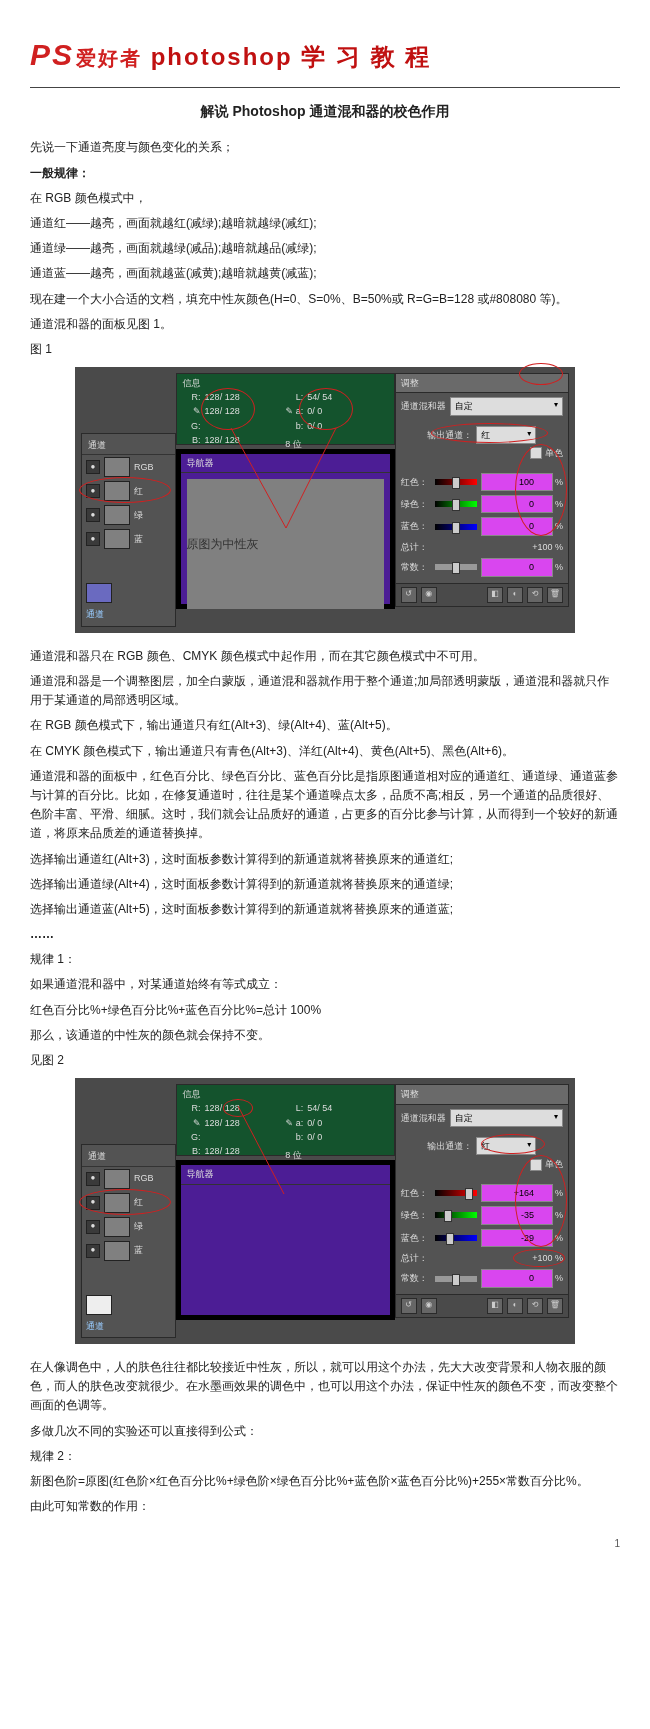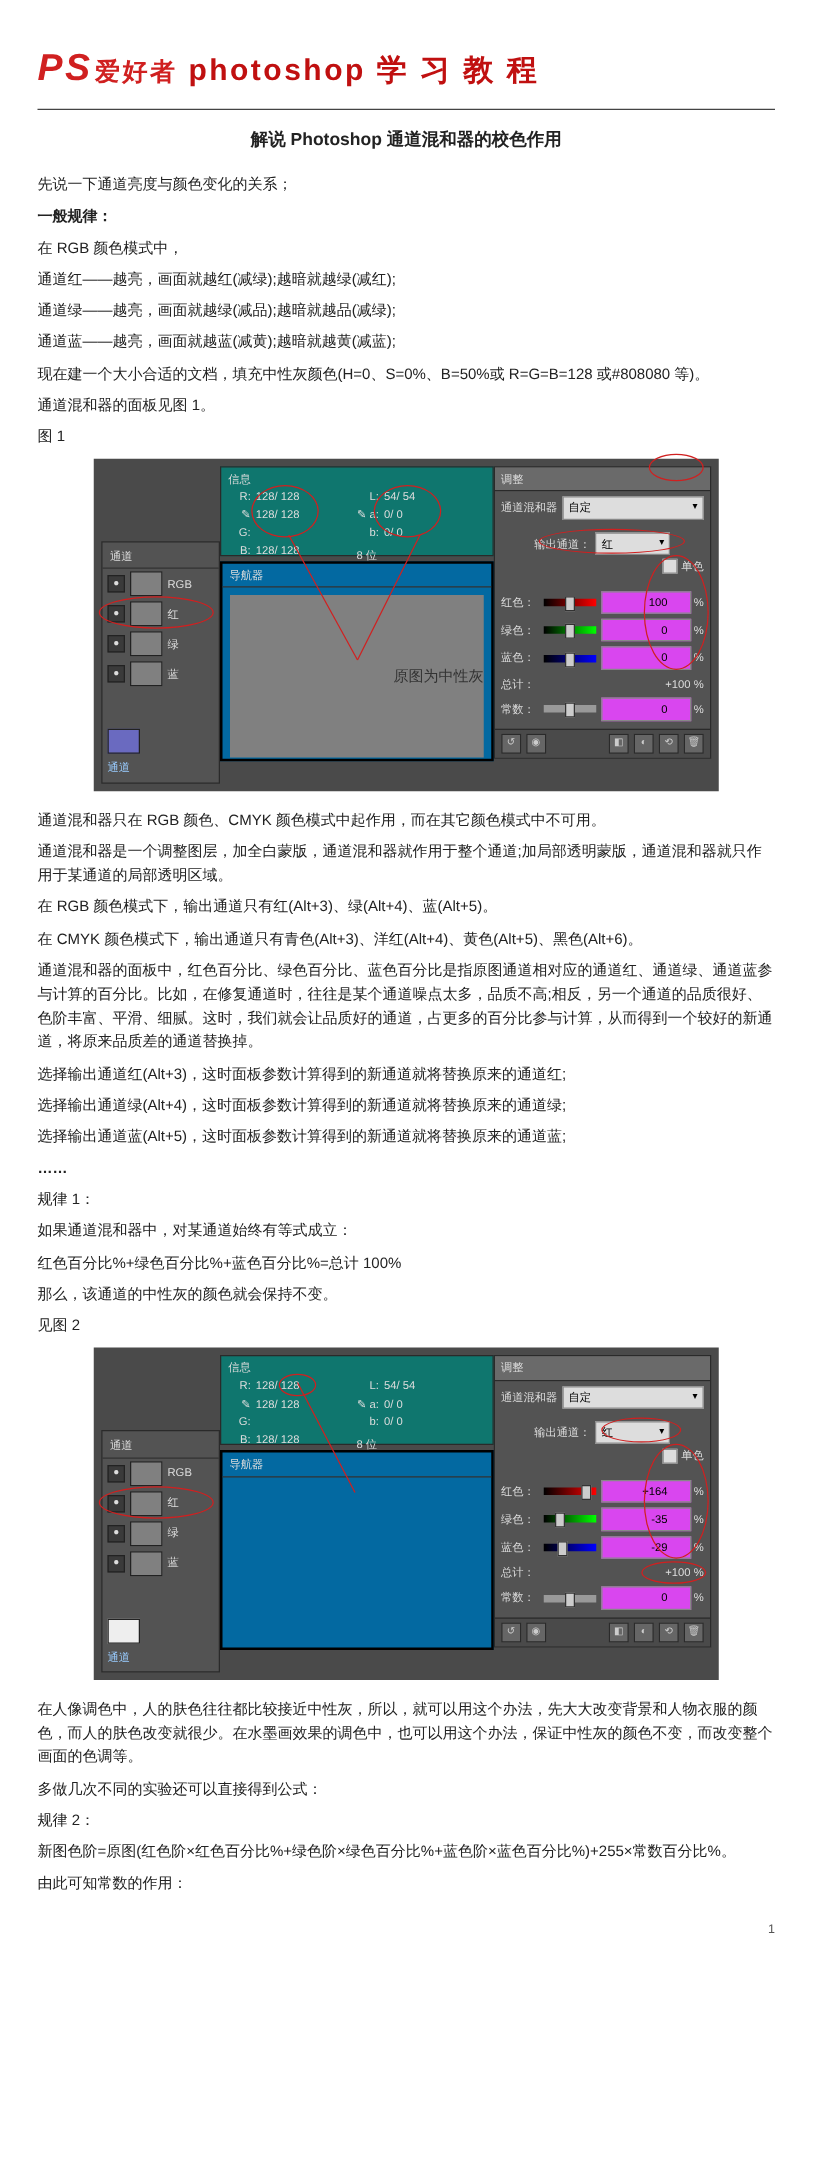--- a/index.html
+++ b/index.html
@@ -79,49 +79,49 @@
   }
   .channel-eye {
     width: 12px; height:12px; background:#3a3a3a; border:1px solid #222; margin-right:4px;
     display:flex;align-items:center;justify-content:center;font-size:8px;
   }
   .channel-swatch {
     width: 24px; height:18px; background:#808080; border:1px solid #222; margin-right:4px;
   }
   .channel-label { font-size:9px; color:#ddd; }
   .info-panel {
-    background: #0f766e;
+    background: #14532d;
     border:1px solid #2a2a2a;
     color:#ddd;
     font-size: 9px;
     padding: 4px 6px;
     height: 72px;
     box-sizing:border-box;
     display:flex;
     position: relative;
   }
   .info-col { flex:1; }
   .info-row { display:flex; }
   .info-row span:first-child { width:18px; text-align:right; }
   .info-row span:last-child { margin-left:4px; }
   .nav-panel {
-    background:#0369a1;
-    border:2px solid #000000;
+    background:#4c1d95;
+    border:5px solid #000000;
     height: 160px;
     position:relative;
     margin-top:4px;
     box-sizing: border-box;
   }
   .nav-header{ color:#ddd; font-size:9px; padding:2px 6px; border-bottom:1px solid #333;}
   .nav-preview {
     background:#808080;
     margin:6px;
     height: 130px;
     display:flex;
-    align-items:flex-end;
+    align-items:flex-start;
     justify-content:center;
     color:#333;
     font-size:12px;
     text-align:center;
     flex-direction:column;
   }
   .adj-panel {
     background:#535353;
     border:1px solid #2a2a2a;
     color:#ddd;

